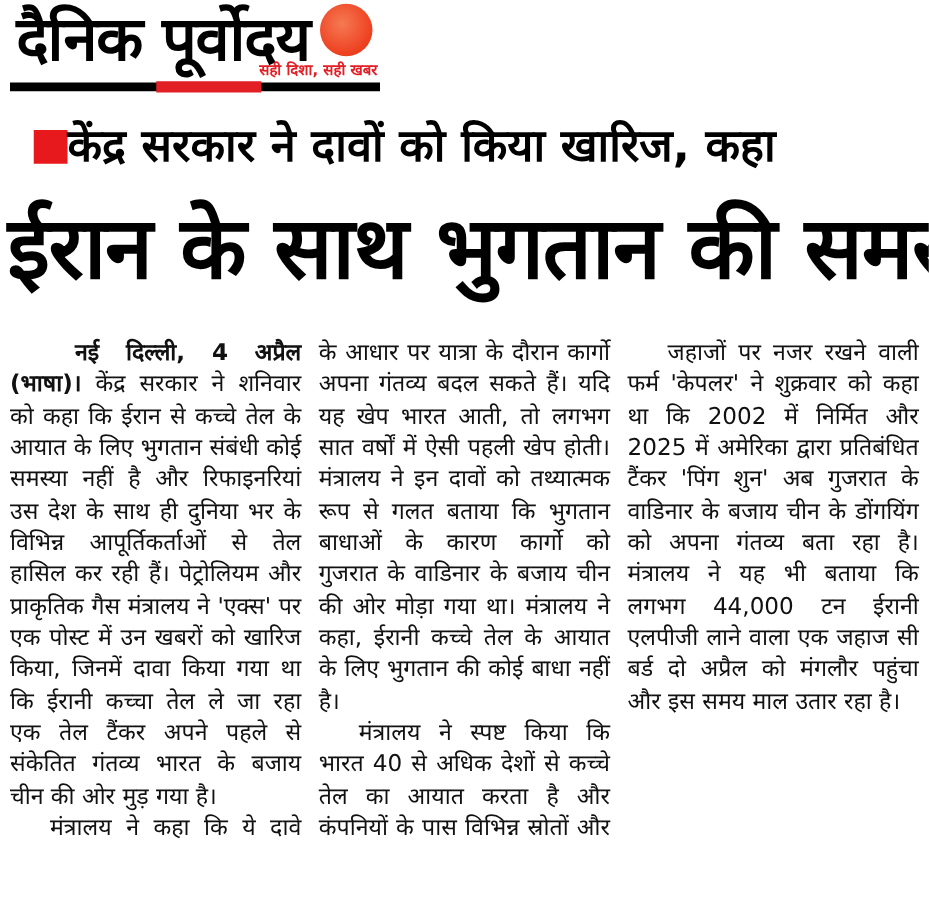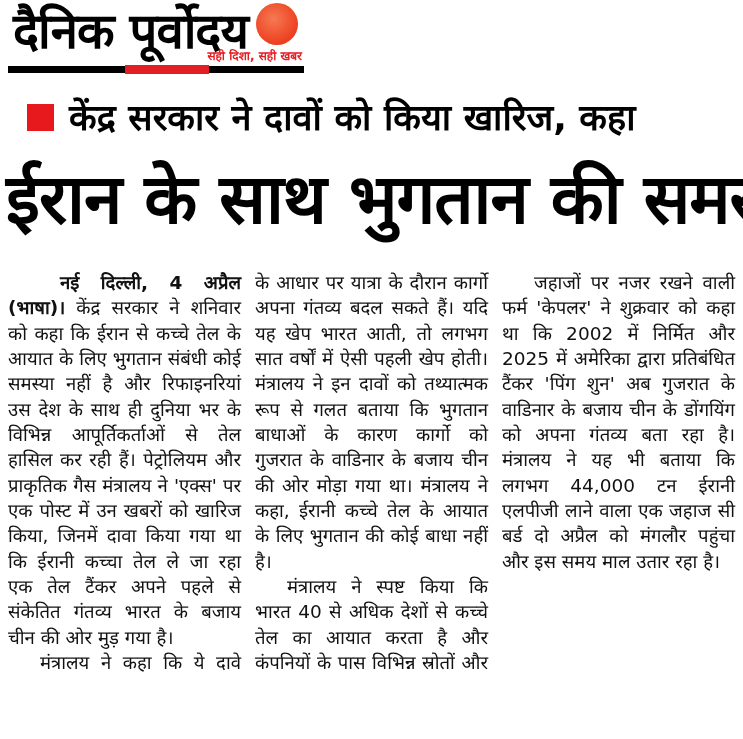--- a/index.html
+++ b/index.html
@@ -34,21 +34,21 @@
     position: absolute; left: 8px; top: 66px;
     width: 296px; height: 7px; background: #000;
   }
   .mast-badge {
     position: absolute; left: 125px; top: 65px;
     width: 84px; height: 9px; background: #e31f26;
   }
 
   
   .kicker {
-    display: flex; align-items: center; gap: 15px;
+    display: flex; align-items: center; 
     margin: 12px 10px 0 27px;
   }
   .kicker-bullet { width: 27px; height: 27px; background: #e8191c; flex: 0 0 auto; }
   .kicker-text {
     font-size: 36px; font-weight: 700; line-height: 1.1;
     color: #000; white-space: nowrap;
   }
 
   
   .headline {

